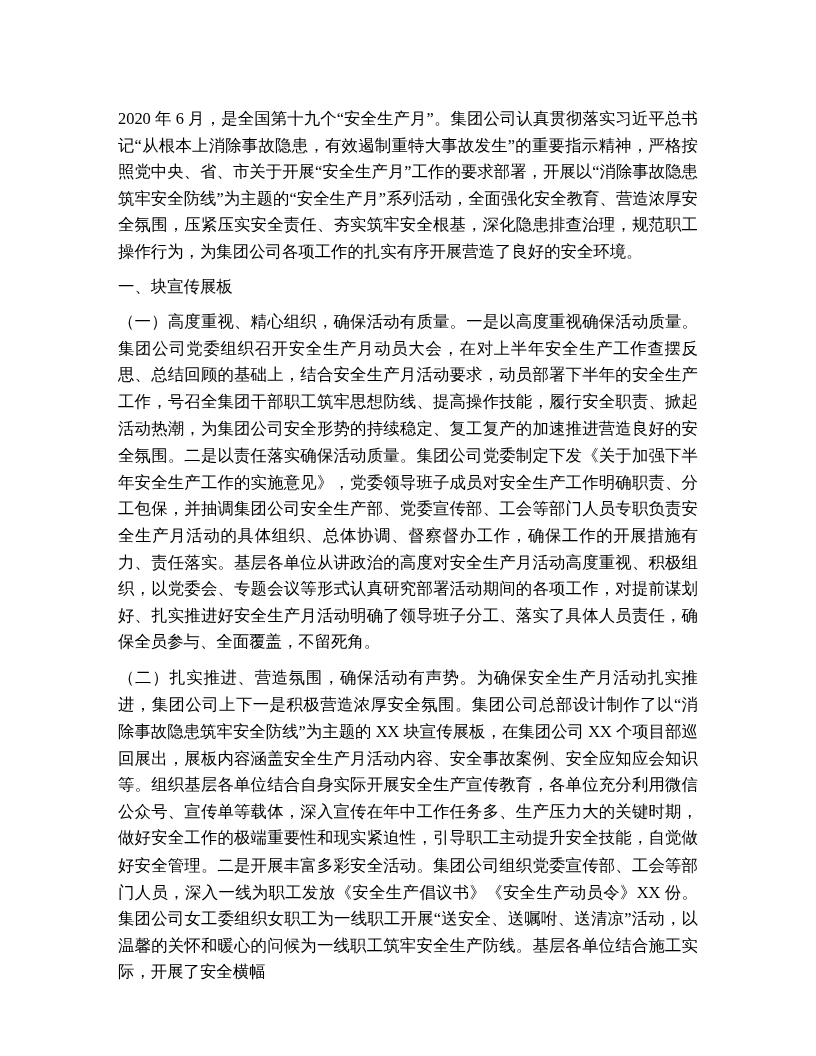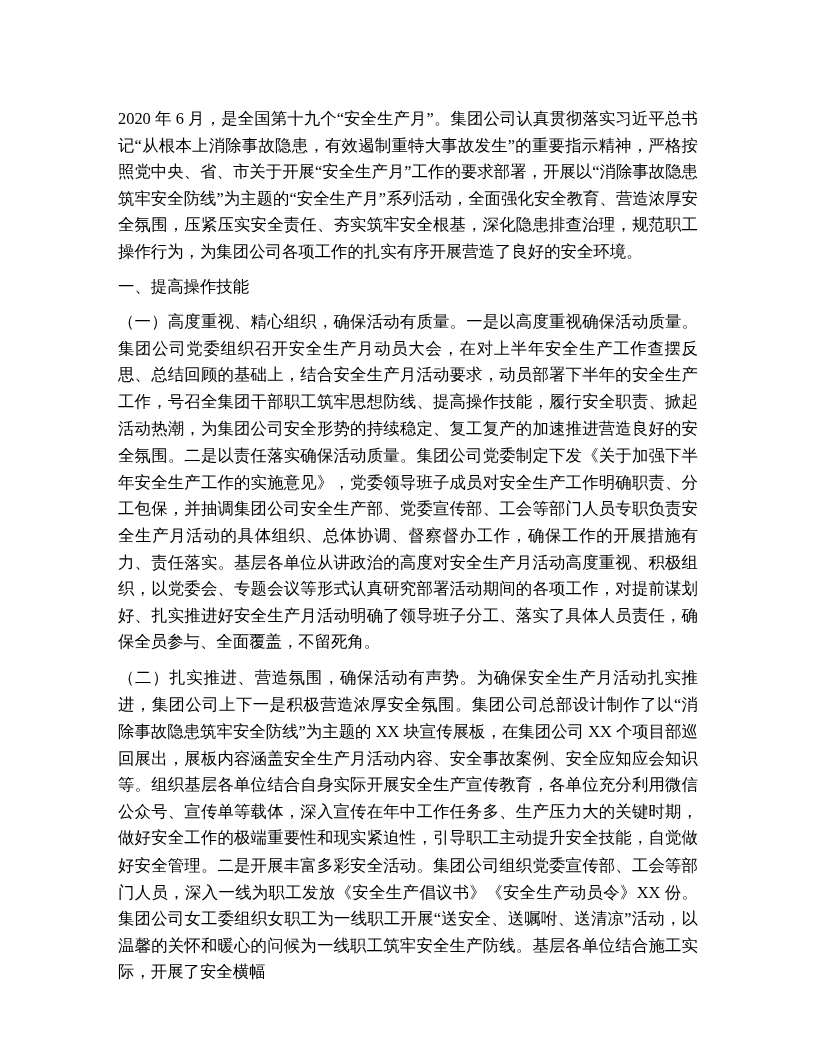--- a/index.html
+++ b/index.html
@@ -36,19 +36,19 @@
     font-family: "Liberation Sans", "DejaVu Sans", sans-serif;
   }
 </style>
 </head>
 <body>
 
 <div class="page">
 
   <p class="para"><span>2020 年 6 月，是全国第十九个“安全生产月”。集团公司认真贯彻落实习近平总书记“从根本上消除事故隐患，有效遏制重特大事故发生”的重要指示精神，严格按照党中央、省、市关于开展“安全生产月”工作的要求部署，开展以“消除事故隐患筑牢安全防线”为主题的“安全生产月”系列活动，全面强化安全教育、营造浓厚安全氛围，压紧压实安全责任、夯实筑牢安全根基，深化隐患排查治理，规范职工操作行为，为集团公司各项工作的扎实有序开展营造了良好的安全环境。</span></p>
 
-  <p class="para"><span>一、提高操作技能</span></p>
+  <p class="para"><span>一、块宣传展板</span></p>
 
   <p class="para"><span class="bold-run">（一）高度重视、精心组织，确保活动有质量。</span><span class="bold-run">一是以高度重视确保活动质量。</span><span>集团公司党委组织召开安全生产月动员大会，在对上半年安全生产工作查摆反思、总结回顾的基础上，结合安全生产月活动要求，动员部署下半年的安全生产工作，号召全集团干部职工筑牢思想防线、提高操作技能，履行安全职责、掀起活动热潮，为集团公司安全形势的持续稳定、复工复产的加速推进营造良好的安全氛围。</span><span class="bold-run">二是以责任落实确保活动质量。</span><span>集团公司党委制定下发《关于加强下半年安全生产工作的实施意见》，党委领导班子成员对安全生产工作明确职责、分工包保，并抽调集团公司安全生产部、党委宣传部、工会等部门人员专职负责安全生产月活动的具体组织、总体协调、督察督办工作，确保工作的开展措施有力、责任落实。基层各单位从讲政治的高度对安全生产月活动高度重视、积极组织，以党委会、专题会议等形式认真研究部署活动期间的各项工作，对提前谋划好、扎实推进好安全生产月活动明确了领导班子分工、落实了具体人员责任，确保全员参与、全面覆盖，不留死角。</span></p>
 
   <p class="para"><span class="bold-run">（二）扎实推进、营造氛围，确保活动有声势。</span><span>为确保安全生产月活动扎实推进，集团公司上下</span><span class="bold-run">一是积极营造浓厚安全氛围。</span><span>集团公司总部设计制作了以“消除事故隐患筑牢安全防线”为主题的 XX 块宣传展板，在集团公司 XX 个项目部巡回展出，展板内容涵盖安全生产月活动内容、安全事故案例、安全应知应会知识等。组织基层各单位结合自身实际开展安全生产宣传教育，各单位充分利用微信公众号、宣传单等载体，深入宣传在年中工作任务多、生产压力大的关键时期，做好安全工作的极端重要性和现实紧迫性，引导职工主动提升安全技能，自觉做好安全管理。</span><span class="bold-run">二是开展丰富多彩安全活动。</span><span>集团公司组织党委宣传部、工会等部门人员，深入一线为职工发放《安全生产倡议书》《安全生产动员令》XX 份。集团公司女工委组织女职工为一线职工开展“送安全、送嘱咐、送清凉”活动，以温馨的关怀和暖心的问候为一线职工筑牢安全生产防线。基层各单位结合施工实际，开展了安全横幅</span></p>
 
 </div>
 
 </body></html>

